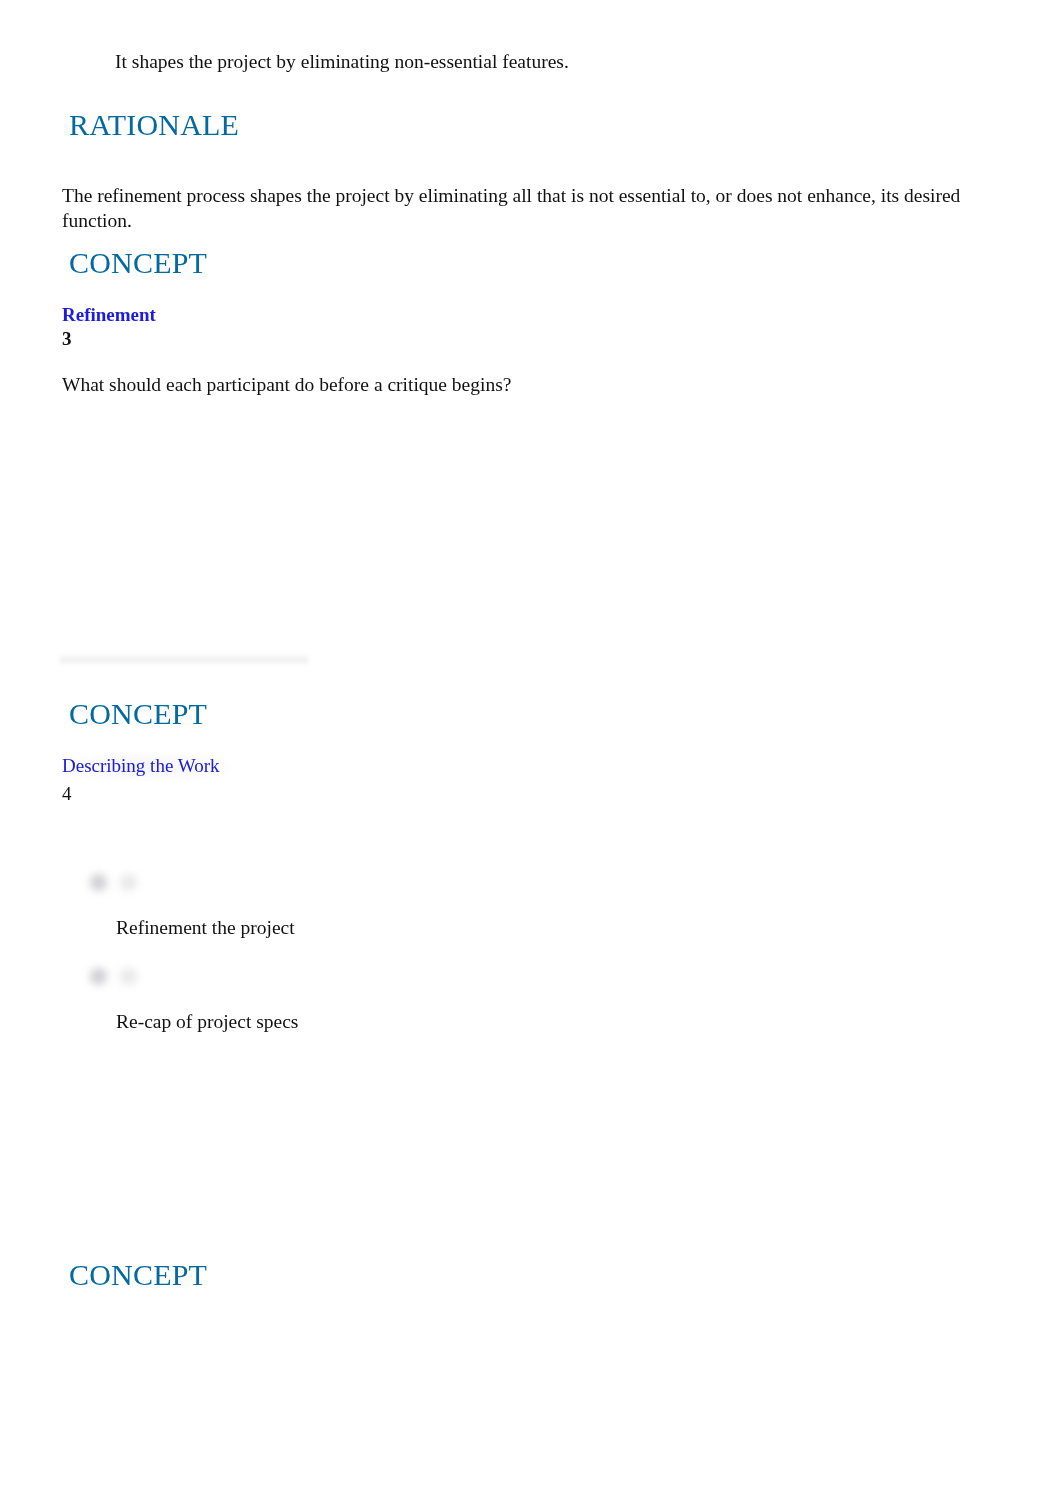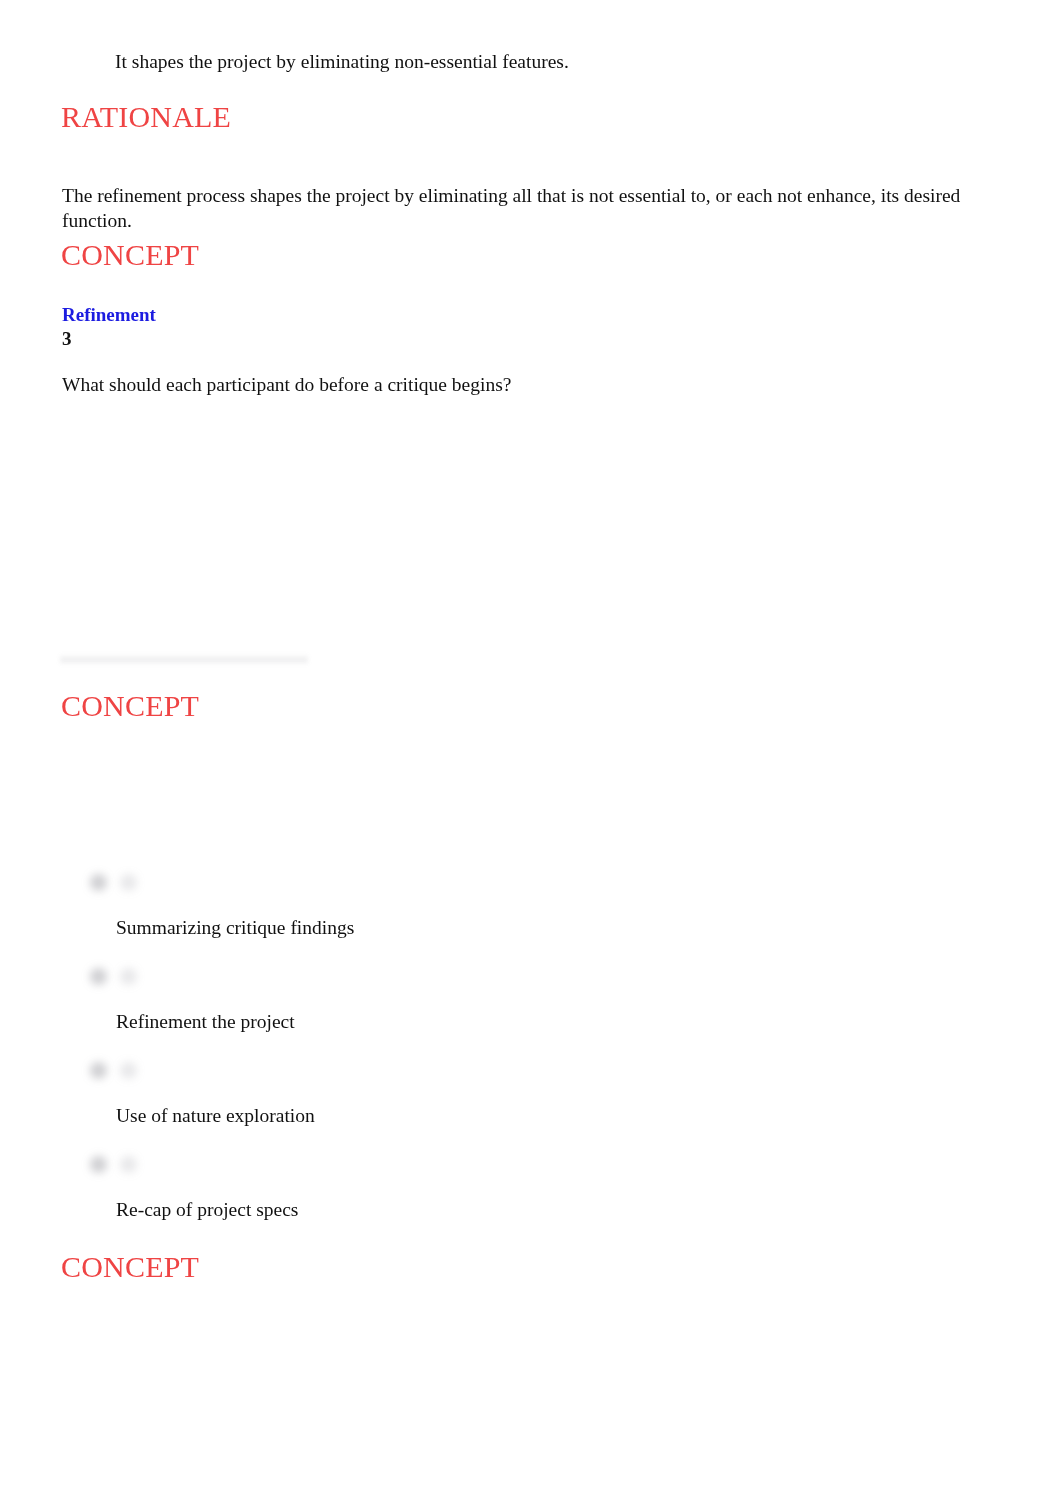--- a/index.html
+++ b/index.html
@@ -35,22 +35,22 @@
     white-space: nowrap;
   }
 
   .h-section {
     position: absolute;
     left: 61px;
     font-size: 30px;
     line-height: 36px;
     font-weight: 400;
     letter-spacing: 0.2px;
-    color: #ef4444;
-    margin: 0;
+    color: #0369a1;
+    margin: 8px;
   }
   #rationale-heading { top: 99px; }
   #concept-heading-1 { top: 237px; }
   #concept-heading-2 { top: 688px; }
   #concept-heading-3 { top: 1249px; }
 
   .rationale-body {
     position: absolute;
     left: 62px;
     top: 163px;
@@ -171,53 +171,49 @@
 </style>
 </head>
 <body>
 
 <div class="page">
 
   <div class="answer-line">It shapes the project by eliminating non-essential features.</div>
 
   <h2 class="h-section" id="rationale-heading">RATIONALE</h2>
 
-  <p class="rationale-body">The refinement process shapes the project by eliminating all that is not essential to, or each not enhance, its desired function.</p>
+  <p class="rationale-body">The refinement process shapes the project by eliminating all that is not essential to, or does not enhance, its desired function.</p>
 
   <h2 class="h-section" id="concept-heading-1">CONCEPT</h2>
 
   <div class="concept-meta" id="concept-meta-1">
     <a class="concept-link" href="#">Refinement</a>
     <span class="concept-num">3</span>
   </div>
 
   <div class="question" id="question-3">What should each participant do before a critique begins?</div>
 
   <div class="divider"></div>
 
   <h2 class="h-section" id="concept-heading-2">CONCEPT</h2>
 
+  <div class="concept-meta" id="concept-meta-2">
+    <a class="concept-link glow" href="#">Describing the Work</a>
+    <span class="concept-num">4</span>
+  </div>
 
 
   <div class="options">
 
-    <div class="option-row">
-      <span class="radio-blur"></span>
-      <span class="option-label">Summarizing critique findings</span>
-    </div>
 
     <div class="option-row">
       <span class="radio-blur"></span>
       <span class="option-label">Refinement the project</span>
     </div>
 
-    <div class="option-row">
-      <span class="radio-blur"></span>
-      <span class="option-label">Use of nature exploration</span>
-    </div>
 
     <div class="option-row">
       <span class="radio-blur"></span>
       <span class="option-label">Re-cap of project specs</span>
     </div>
 
   </div>
 
   <h2 class="h-section" id="concept-heading-3">CONCEPT</h2>
 

